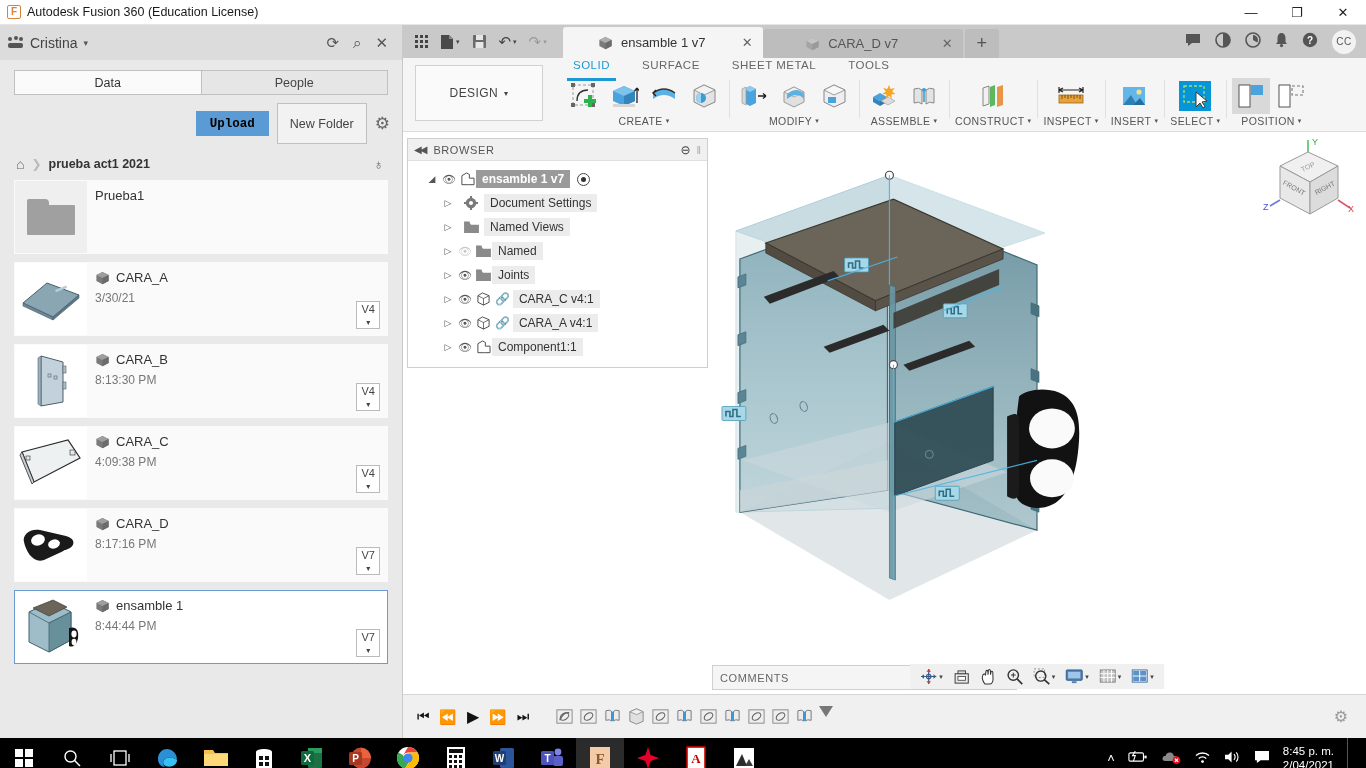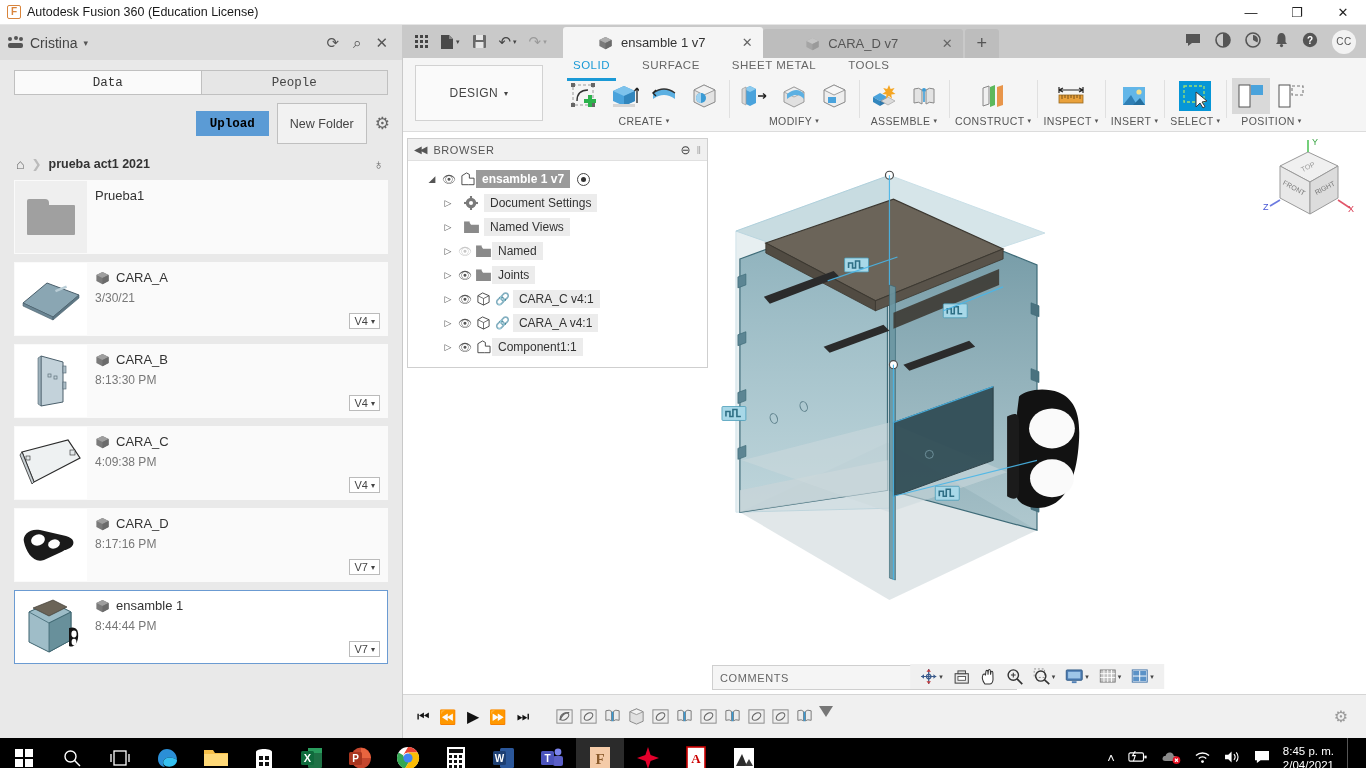--- a/index.html
+++ b/index.html
@@ -43,21 +43,21 @@
   .hub-icon i:nth-child(3){width:4px;height:4px;left:11px;top:0;}
   .hub-icon i:nth-child(4){width:15px;height:5px;left:0;top:6px;border-radius:2px;}
   #dp-header .hubname { font-size:14px; color:#444; }
   #dp-header .caret { margin-left:6px; font-size:9px; color:#555; }
   #dp-header .tools { margin-left:auto; display:flex; gap:14px; padding-right:6px;}
   #dp-header .tools span { color:#555; font-size:15px; cursor:pointer; }
 
   #dp-tabs { padding:10px 14px 0 14px; display:flex; }
   .dp-tab {
     flex:1; height:25px; border:1px solid #c0c0c0; background:#e6e6e6;
-    display:flex;align-items:center;justify-content:center;font-size:12.5px;color:#444;font-family:Liberation Mono, monospace;
+    display:flex;align-items:center;justify-content:center;font-size:12.5px;color:#444;
   }
   .dp-tab.active { background:#fafafa; color:#333; }
   .dp-tab:first-child { border-right:none; }
 
   #dp-actions { padding:8px 12px 6px 14px; display:flex; align-items:center; justify-content:flex-end; gap:8px; }
   .btn-upload {
     background:#5b9bd5; color:#000000; border:none; height:25px; padding:0 14px;
     font-size:12.5px; font-weight:bold; font-family:Liberation Mono, monospace; cursor:pointer;
   }
   .btn-newfolder {
@@ -81,21 +81,21 @@
   .dp-item .thumb {
     width:72px; height:100%; display:flex;align-items:center;justify-content:center;
     background:#fff; flex:none;
   }
   .dp-item.folder .thumb { background:#efefef; }
   .dp-item .info { flex:1; padding:7px 8px 0 8px; position:relative; }
   .dp-item .nm { font-size:13px; font-weight:normal; color:#333; display:flex;align-items:center;gap:6px; }
   .dp-item .dt { font-size:12px; color:#777; margin-top:6px; }
   .ver-chip {
     position:absolute; right:7px; bottom:6px; border:1px solid #bbb; background:#fff;
-    font-size:11px; color:#444; padding:1px 4px 1px 5px; display:flex;align-items:center;gap:3px;
+    font-size:11px; color:#444; padding:1px 4px 1px 5px; display:flex;align-items:center;gap:3px;flex-direction:column;
   }
   .ver-chip .ca { font-size:8px; }
   .cube-ico { width:15px;height:14px;display:inline-block;flex:none; }
 
   
   .folder-ico { width:48px;height:36px;position:relative; }
   .folder-ico .tab { position:absolute;left:0;top:0;width:22px;height:8px;background:#a0a0a0;border-radius:2px 4px 0 0; }
   .folder-ico .bd { position:absolute;left:0;top:6px;width:48px;height:30px;background:#a0a0a0;border-radius:1px; }
 
   

